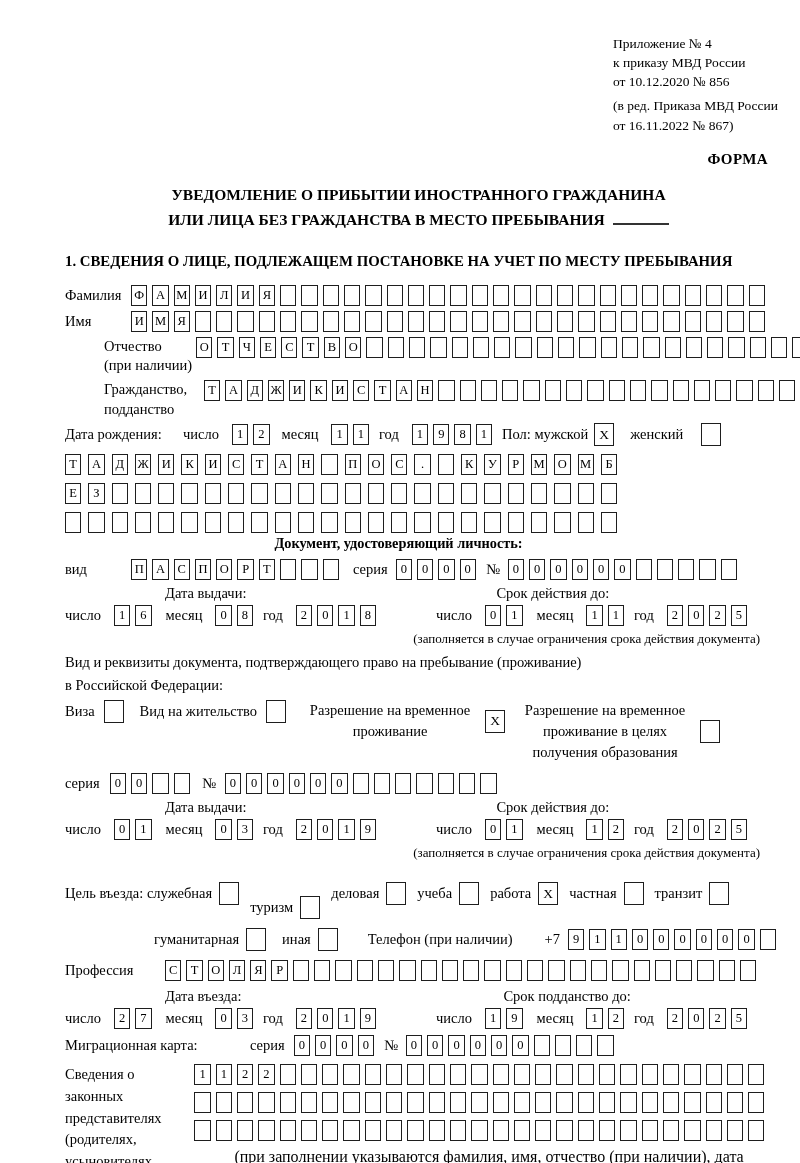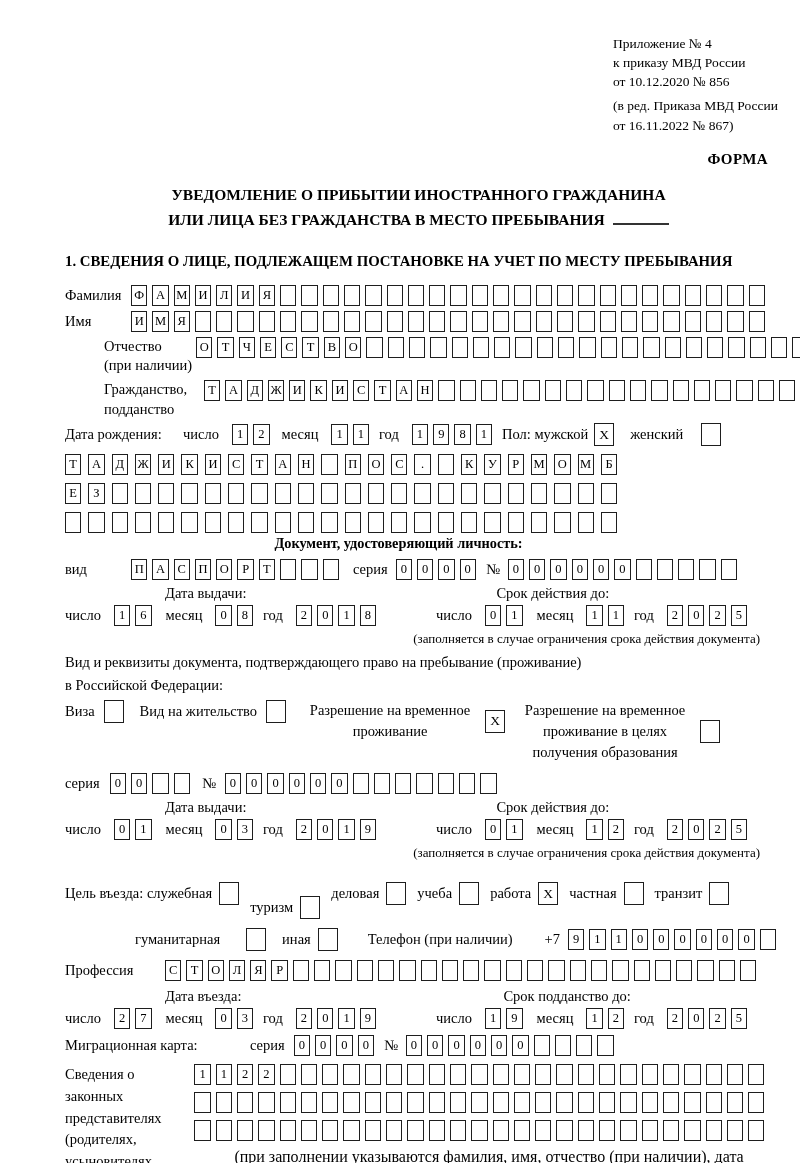--- a/index.html
+++ b/index.html
@@ -560,21 +560,21 @@
       <span class="plbl">частная</span>
       <span class="chk"></span>
     </span>
     <span class="pitem" style="margin-left:11px;">
       <span class="plbl">транзит</span>
       <span class="chk"></span>
     </span>
   </div>
 
   <div class="row" style="margin-bottom:9px;">
-    <span class="pitem" style="margin-left:70px;gap:19px;">
+    <span class="pitem" style="margin-left:89px;">
       <span class="plbl">гуманитарная</span>
       <span class="chk"></span>
     </span>
     <span class="pitem" style="margin-left:16px;">
       <span class="plbl">иная</span>
       <span class="chk"></span>
     </span>
     <span class="lbl" style="margin-left:30px;">Телефон (при наличии)</span>
     <span class="lbl" style="margin-left:32px;margin-right:8px;">+7</span>
     <span class="cells">

